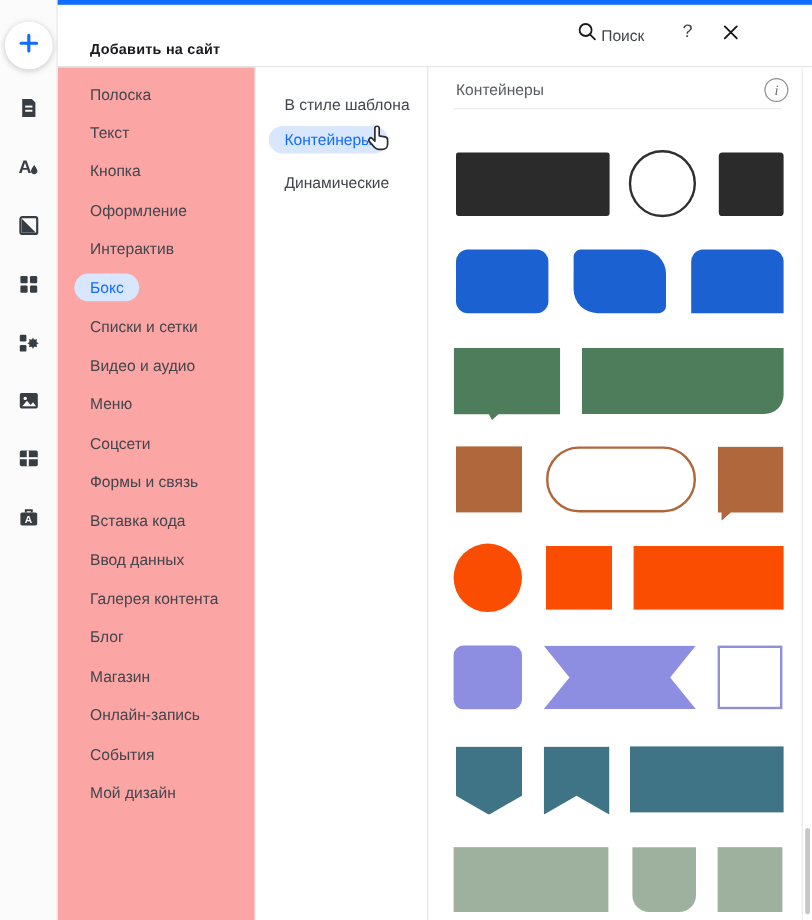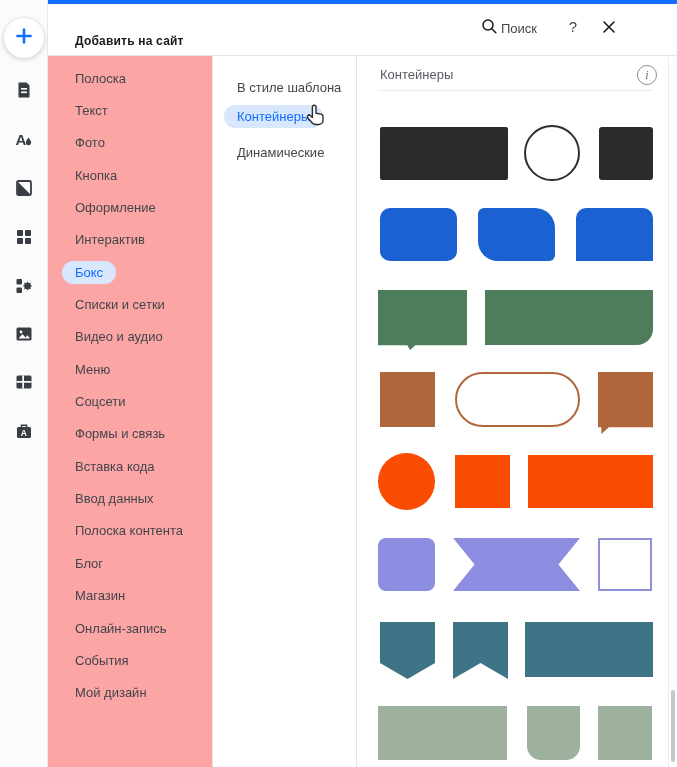--- a/index.html
+++ b/index.html
@@ -175,23 +175,20 @@
 </div>
 
 <div class="menu-col" id="menu-list">
     <div class="menu-item">
       <span>Полоска</span>
     </div>
     <div class="menu-item">
       <span>Текст</span>
     </div>
     <div class="menu-item">
-      <span>Фото</span>
-    </div>
-    <div class="menu-item">
       <span>Кнопка</span>
     </div>
     <div class="menu-item">
       <span>Оформление</span>
     </div>
     <div class="menu-item">
       <span>Интерактив</span>
     </div>
     <div class="menu-item selected">
       <span>Бокс</span>
@@ -211,21 +208,21 @@
     <div class="menu-item">
       <span>Формы и связь</span>
     </div>
     <div class="menu-item">
       <span>Вставка кода</span>
     </div>
     <div class="menu-item">
       <span>Ввод данных</span>
     </div>
     <div class="menu-item">
-      <span>Полоска контента</span>
+      <span>Галерея контента</span>
     </div>
     <div class="menu-item">
       <span>Блог</span>
     </div>
     <div class="menu-item">
       <span>Магазин</span>
     </div>
     <div class="menu-item">
       <span>Онлайн-запись</span>
     </div>

